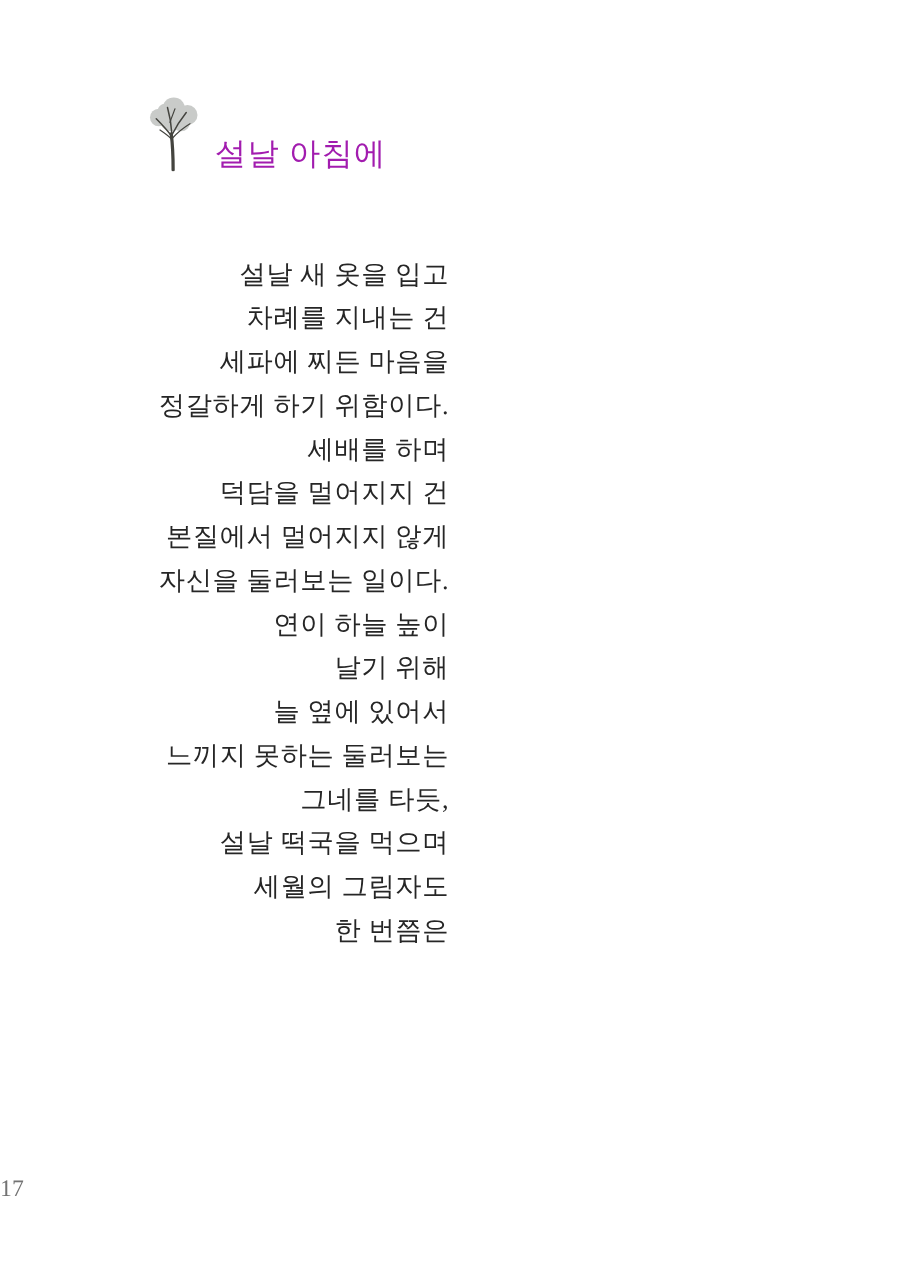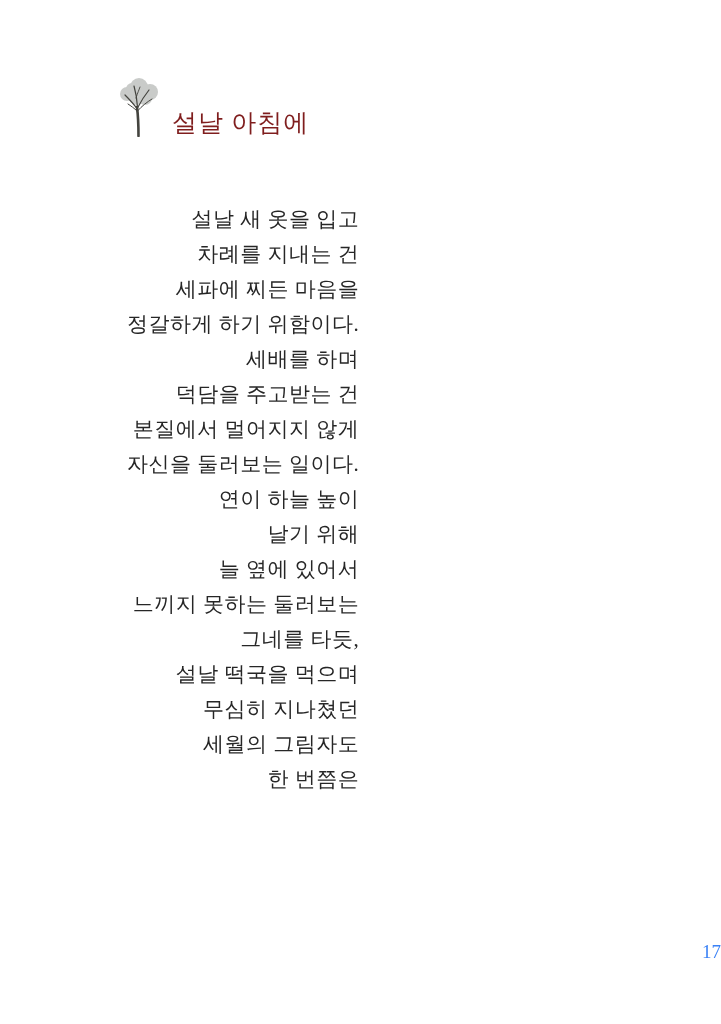--- a/index.html
+++ b/index.html
@@ -26,21 +26,21 @@
   .tree-icon {
     width: 46px;
     height: 62px;
     flex: 0 0 auto;
   }
   .title {
     margin: 0 0 6px 9px;
     font-size: 25px;
     font-weight: 500;
     letter-spacing: 1px;
-    color: #7f1d1d;
+    color: #a21caf;
     line-height: 1;
     white-space: nowrap;
   }
   .poem {
     position: absolute;
     left: 127px;
     top: 202px;
     text-align: right;
   }
   .poem-line {
@@ -49,23 +49,23 @@
     line-height: 35px;
     letter-spacing: 0.5px;
     color: #262626;
     white-space: nowrap;
   }
   .page-number {
     position: absolute;
     left: 0;
     top: 941px;
     width: 100%;
-    text-align: right;
+    text-align: left;
     font-size: 19px;
-    color: #3b82f6;
+    color: #737373;
     line-height: 1.2;
   }
 </style>
 </head>
 <body>
 
 <div class="page">
 
   <div class="header">
     <span>
@@ -91,29 +91,28 @@
     </span>
     <h1 class="title">설날 아침에</h1>
   </div>
 
   <div class="poem">
       <p class="poem-line">설날 새 옷을 입고</p>
       <p class="poem-line">차례를 지내는 건</p>
       <p class="poem-line">세파에 찌든 마음을</p>
       <p class="poem-line">정갈하게 하기 위함이다.</p>
       <p class="poem-line">세배를 하며</p>
-      <p class="poem-line">덕담을 주고받는 건</p>
+      <p class="poem-line">덕담을 멀어지지 건</p>
       <p class="poem-line">본질에서 멀어지지 않게</p>
       <p class="poem-line">자신을 둘러보는 일이다.</p>
       <p class="poem-line">연이 하늘 높이</p>
       <p class="poem-line">날기 위해</p>
       <p class="poem-line">늘 옆에 있어서</p>
       <p class="poem-line">느끼지 못하는 둘러보는</p>
       <p class="poem-line">그네를 타듯,</p>
       <p class="poem-line">설날 떡국을 먹으며</p>
-      <p class="poem-line">무심히 지나쳤던</p>
       <p class="poem-line">세월의 그림자도</p>
       <p class="poem-line">한 번쯤은</p>
     </div>
 
   <div class="page-number">17</div>
 
 </div>
 
 </body></html>

